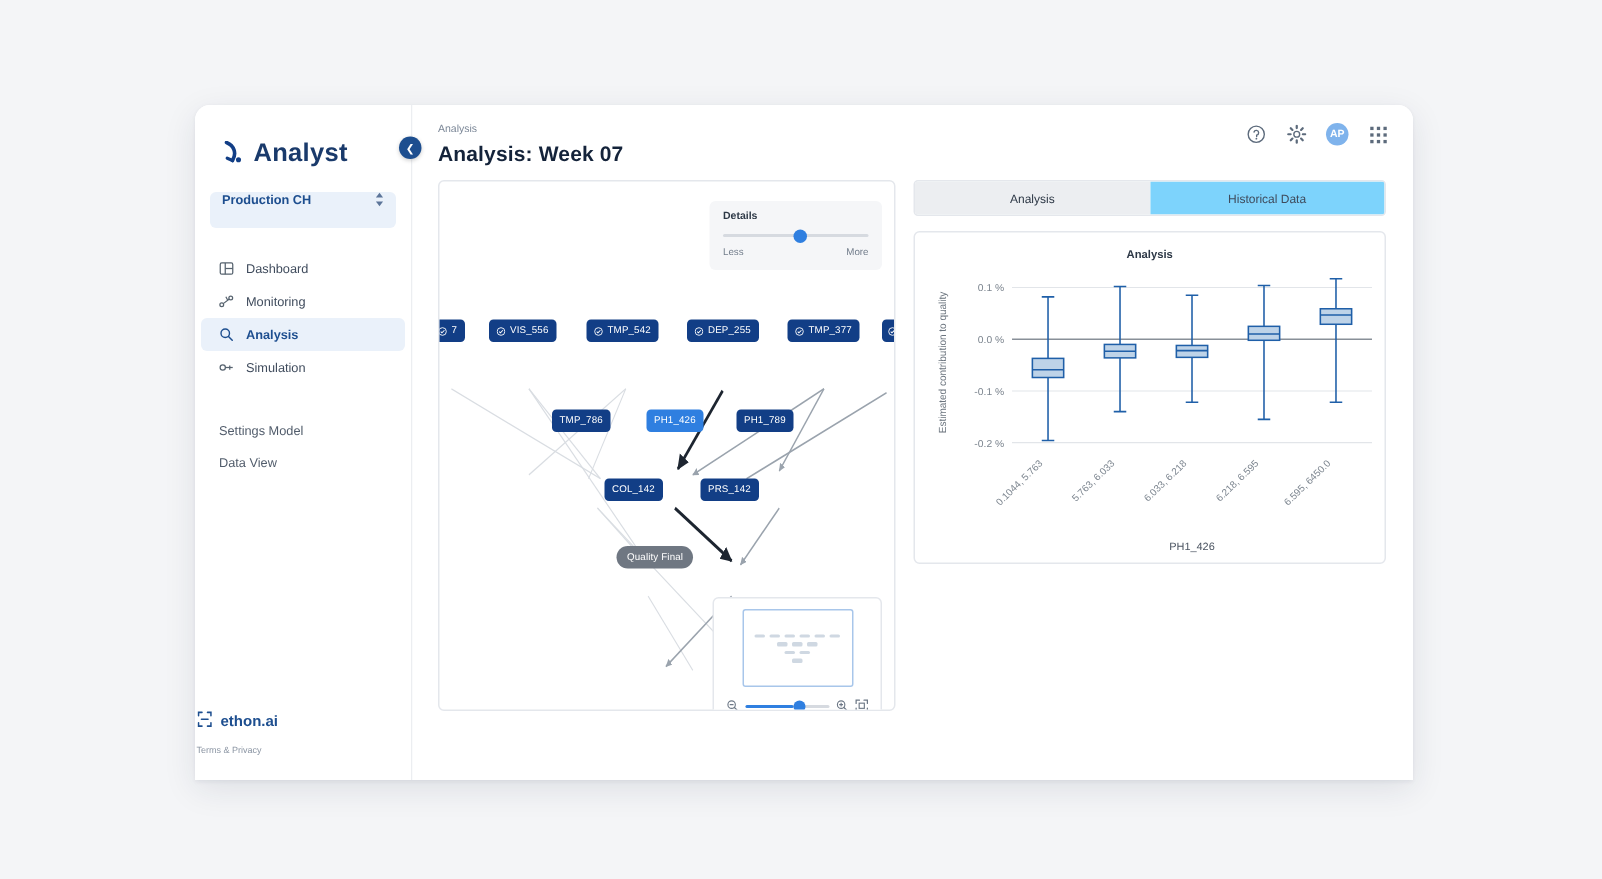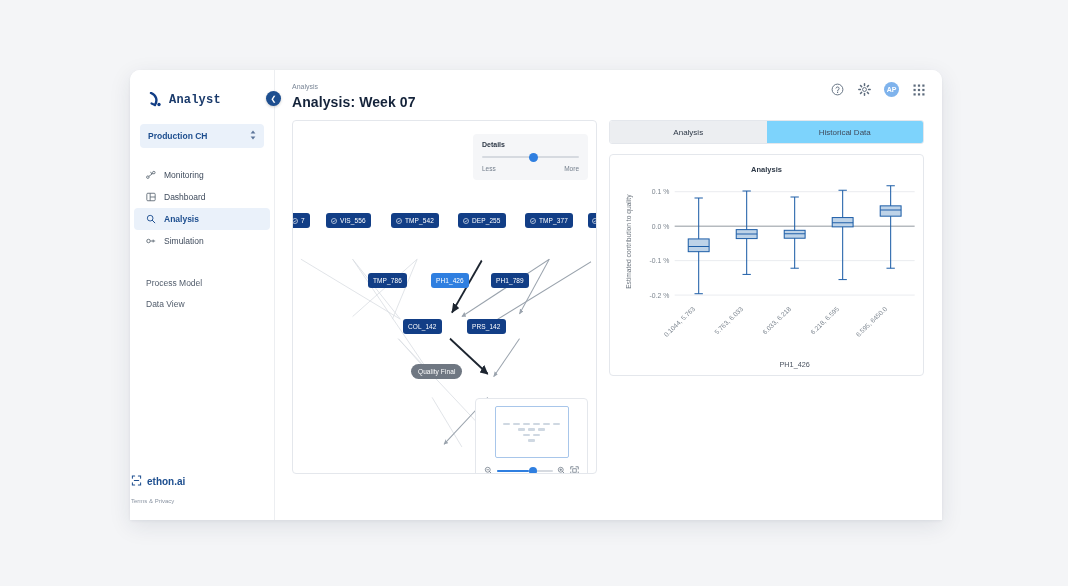--- a/index.html
+++ b/index.html
@@ -23,28 +23,28 @@
   
   .sidebar {
     width: 145px; height: 100%;
     background: #ffffff;
     border-right: 1px solid #eceef1;
     position: relative;
     flex: 0 0 145px;
   }
   .brand { display: flex; align-items: center; gap: 7px; padding: 22px 0 0 18px; }
   .brand-mark { width: 14px; height: 16px; position: relative; }
-  .brand-name { font-size: 12px; color: #1a3a6b; font-weight: 600; letter-spacing: .2px; font-family: Liberation Mono, monospace; }
+  .brand-name { font-size: 17px; color: #1a3a6b; font-weight: 600; letter-spacing: .2px; }
 
   .project-select {
     margin: 16px 10px 0 10px;
     height: 24px;
     background: #eaf1fa;
     border-radius: 4px;
-    display: flex; align-items: center; justify-content: space-between;
+    display: flex; align-items: flex-start; justify-content: space-between;
     padding: 0 8px;
     cursor: pointer;
   }
   .project-select .ps-label { font-size: 8.5px; color: #1d4e8f; font-weight: 600; }
   .ps-caret { font-size: 8px; color: #5c7599; line-height: 1; }
 
   .nav { margin-top: 16px; }
   .nav-item {
     height: 22px; display: flex; align-items: center; gap: 8px;
     padding: 0 10px 0 12px; margin: 0 4px; border-radius: 4px;
@@ -200,37 +200,37 @@
             <path d="M3 0.5 L5.4 3.6 H0.6 Z" fill="#5c7599"></path>
             <path d="M3 9.5 L5.4 6.4 H0.6 Z" fill="#5c7599"></path>
           </svg>
       </span>
     </div>
 
     <nav class="nav">
       <div class="nav-item">
         <span class="nav-icon">
           <svg width="10" height="10" viewBox="0 0 12 12">
+              <rect x="1" y="1.5" width="10" height="9" rx="1.2" stroke="#57636f" stroke-width="1" fill="none"></rect>
+              <line x1="5" y1="1.5" x2="5" y2="10.5" stroke="#57636f" stroke-width="1"></line>
+              <line x1="5" y1="6" x2="11" y2="6" stroke="#57636f" stroke-width="1"></line>
+            </svg>
+        </span>
+        <span class="ni-label">Dashboard</span>
+      </div>
+      <div class="nav-item">
+        <span class="nav-icon">
+          <svg width="10" height="10" viewBox="0 0 12 12">
               <circle cx="2.2" cy="8.6" r="1.5" stroke="#57636f" stroke-width="1" fill="none"></circle>
               <circle cx="9.4" cy="3.1" r="1.5" stroke="#57636f" stroke-width="1" fill="none"></circle>
               <line x1="3.4" y1="7.7" x2="8.3" y2="4" stroke="#57636f" stroke-width="1"></line>
               <line x1="5.5" y1="2.2" x2="7" y2="5" stroke="#57636f" stroke-width="1"></line>
             </svg>
         </span>
         <span class="ni-label">Monitoring</span>
-      </div>
-      <div class="nav-item">
-        <span class="nav-icon">
-          <svg width="10" height="10" viewBox="0 0 12 12">
-              <rect x="1" y="1.5" width="10" height="9" rx="1.2" stroke="#57636f" stroke-width="1" fill="none"></rect>
-              <line x1="5" y1="1.5" x2="5" y2="10.5" stroke="#57636f" stroke-width="1"></line>
-              <line x1="5" y1="6" x2="11" y2="6" stroke="#57636f" stroke-width="1"></line>
-            </svg>
-        </span>
-        <span class="ni-label">Dashboard</span>
       </div>
       <div class="nav-item active">
         <span class="nav-icon">
           <svg width="10" height="10" viewBox="0 0 12 12">
               <circle cx="5" cy="5" r="3.4" stroke="#1d4e8f" stroke-width="1.1" fill="none"></circle>
               <line x1="7.6" y1="7.6" x2="10.6" y2="10.6" stroke="#1d4e8f" stroke-width="1.2" stroke-linecap="round"></line>
             </svg>
         </span>
         <span class="ni-label">Analysis</span>
       </div>
@@ -241,21 +241,21 @@
               <line x1="5.2" y1="6" x2="11" y2="6" stroke="#57636f" stroke-width="1"></line>
               <line x1="8.6" y1="4.3" x2="8.6" y2="7.7" stroke="#57636f" stroke-width="1"></line>
             </svg>
         </span>
         <span class="ni-label">Simulation</span>
       </div>
     </nav>
 
     <nav class="nav-secondary">
       <div class="nav-sec-item">
-        <span class="ns-label">Process Model</span>
+        <span class="ns-label">Settings Model</span>
       </div>
       <div class="nav-sec-item">
         <span class="ns-label">Data View</span>
       </div>
     </nav>
 
     <div class="sidebar-footer">
       <div class="ethon-row">
         <span>
           <svg width="11" height="11" viewBox="0 0 12 12">

